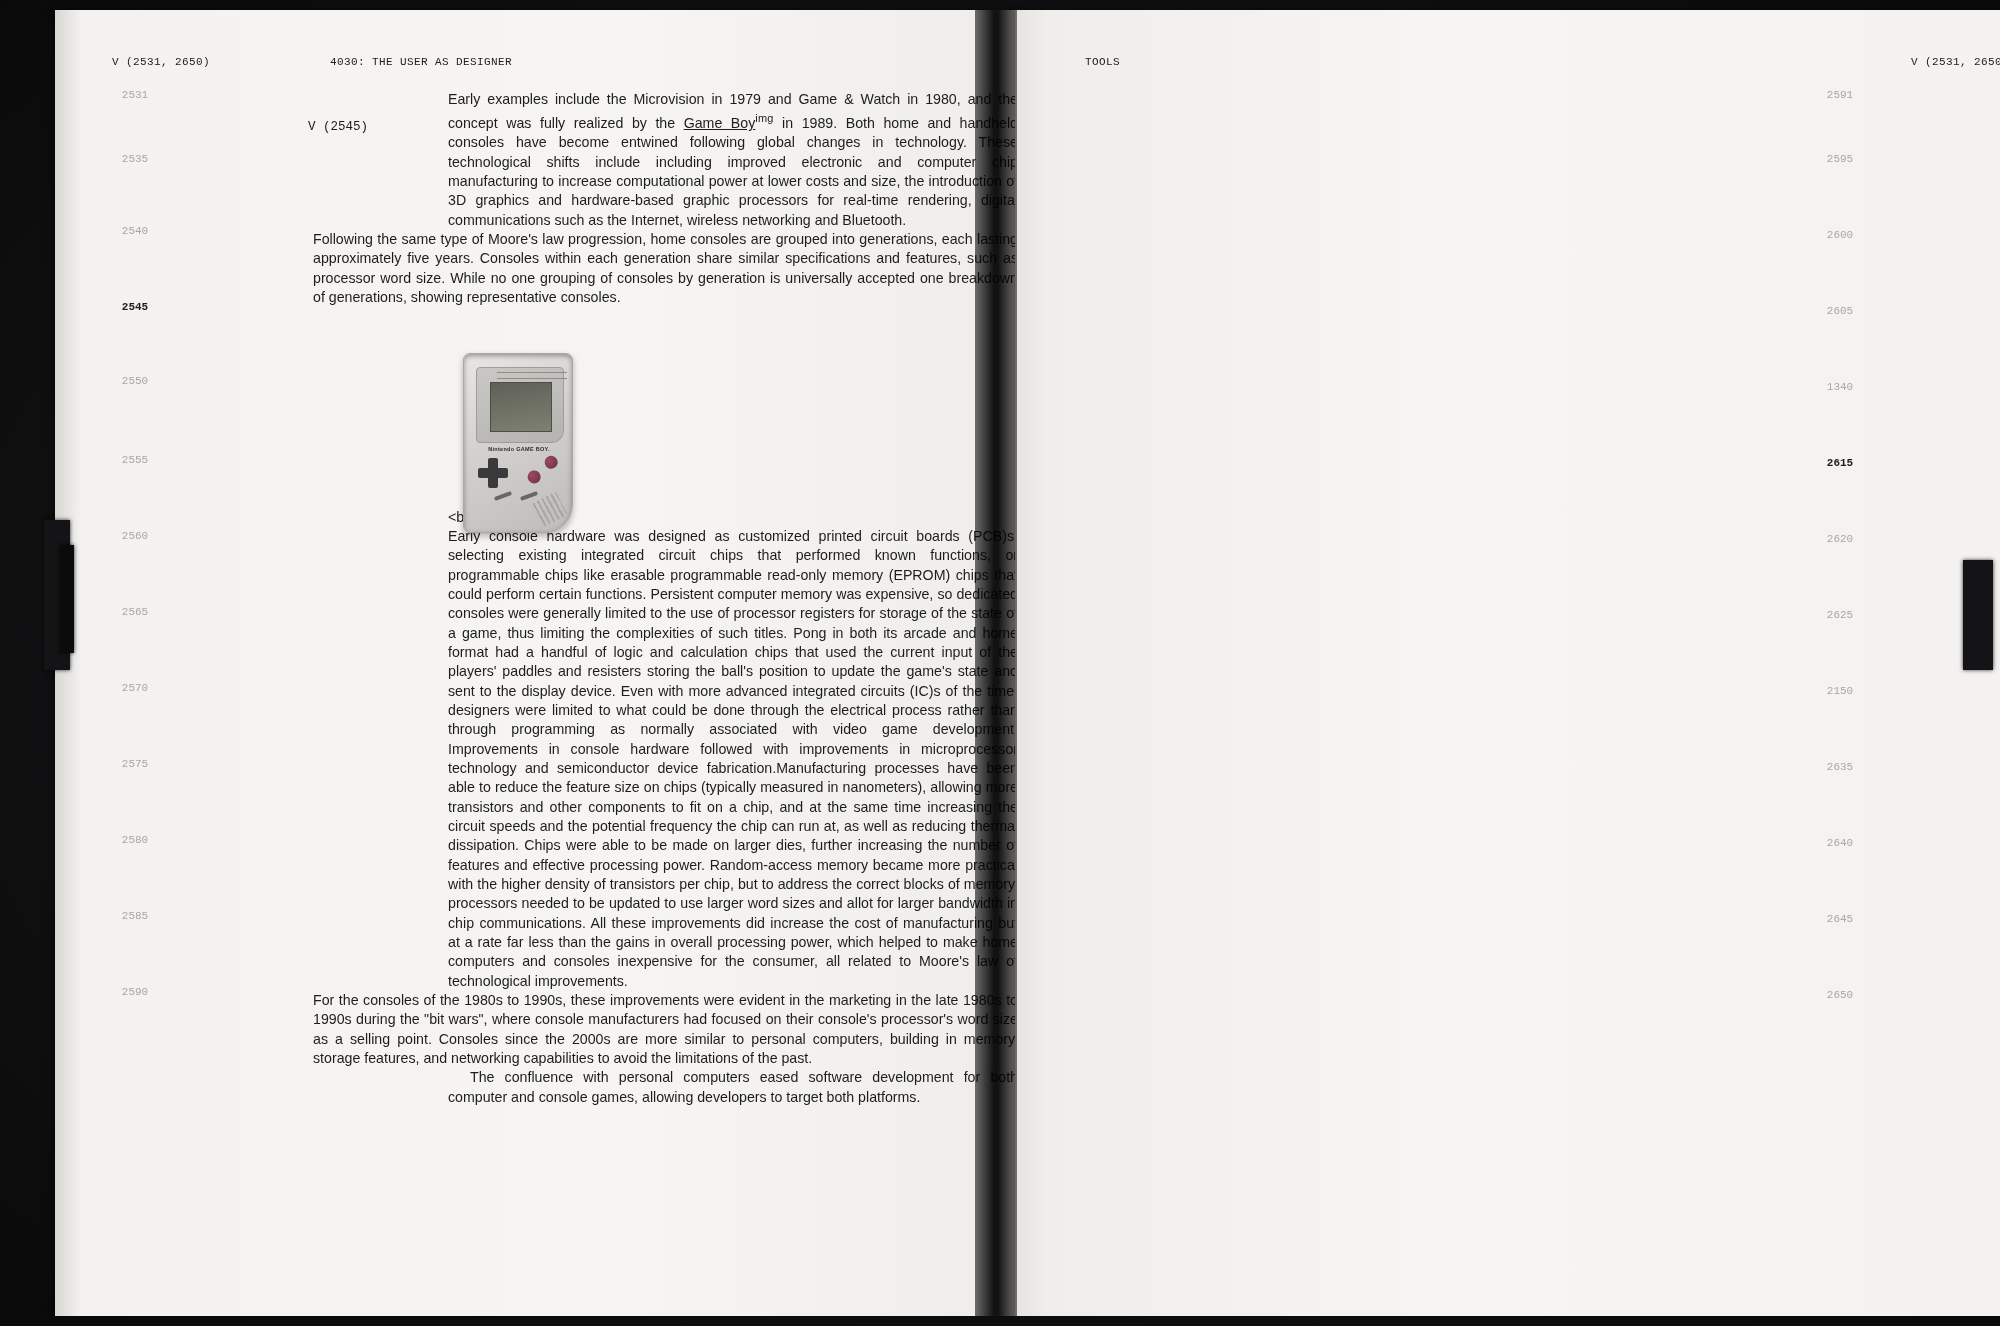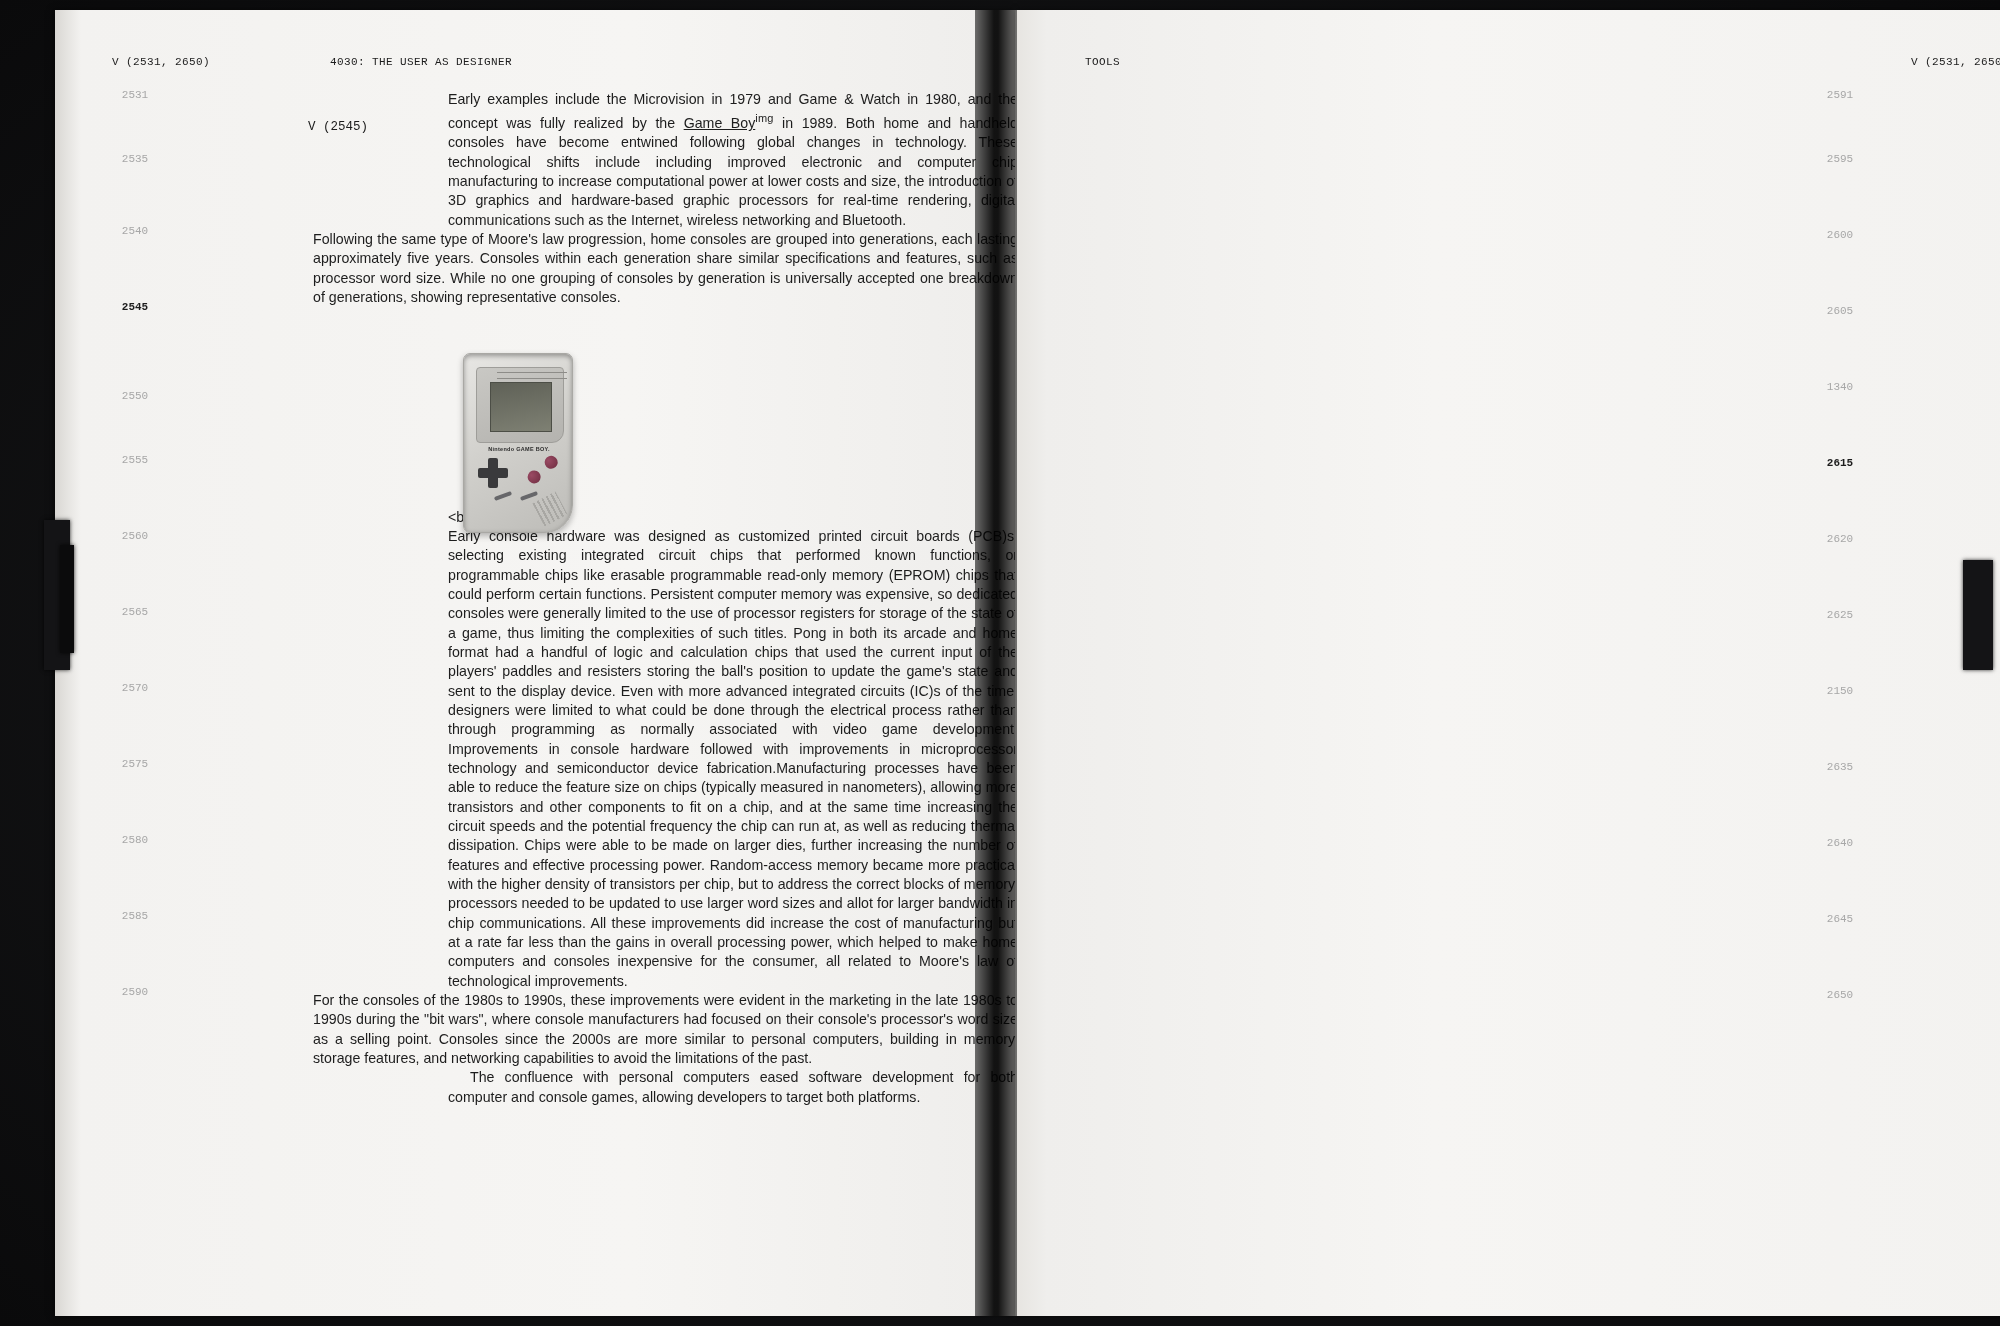--- a/index.html
+++ b/index.html
@@ -224,21 +224,21 @@
     <div class="pagebody">
 
       <div class="runhead l-left">V (2531, 2650)</div>
       <div class="runhead l-mid">4030: THE USER AS DESIGNER</div>
 
       <div class="linenums left-col">
         <div style="top:0px">2531</div>
         <div style="top:64px">2535</div>
         <div style="top:136px">2540</div>
         <div class="bold" style="top:212px">2545</div>
-        <div style="top:301px">2550</div>
+        <div style="top:286px">2550</div>
         <div style="top:365px">2555</div>
         <div style="top:441px">2560</div>
         <div style="top:517px">2565</div>
         <div style="top:593px">2570</div>
         <div style="top:669px">2575</div>
         <div style="top:745px">2580</div>
         <div style="top:821px">2585</div>
         <div style="top:897px">2590</div>
       </div>
 

